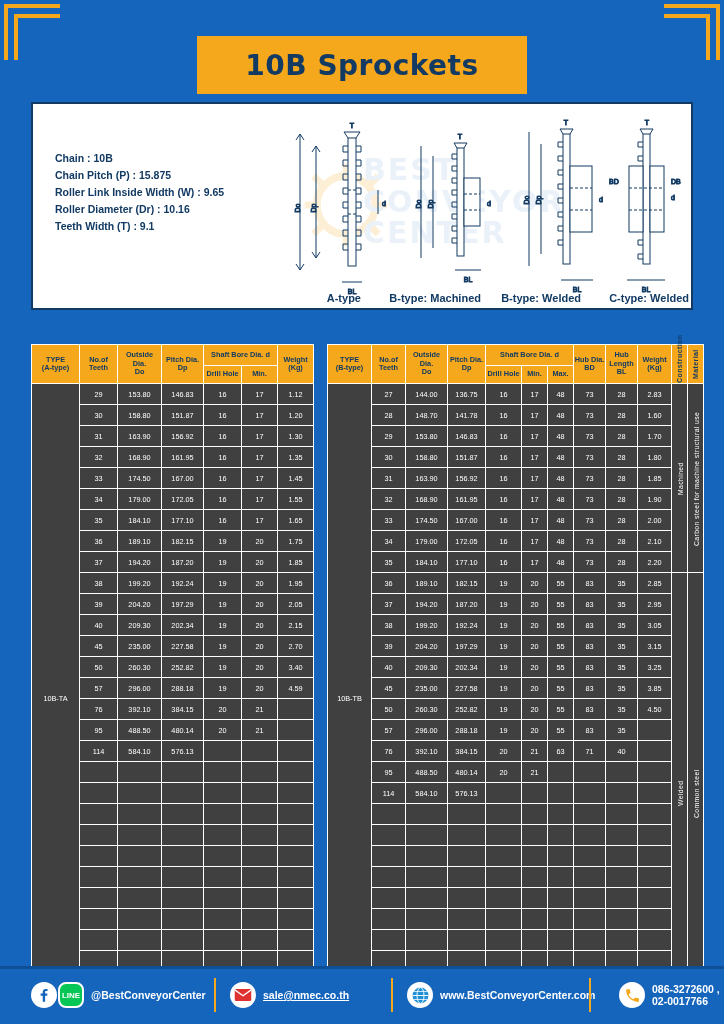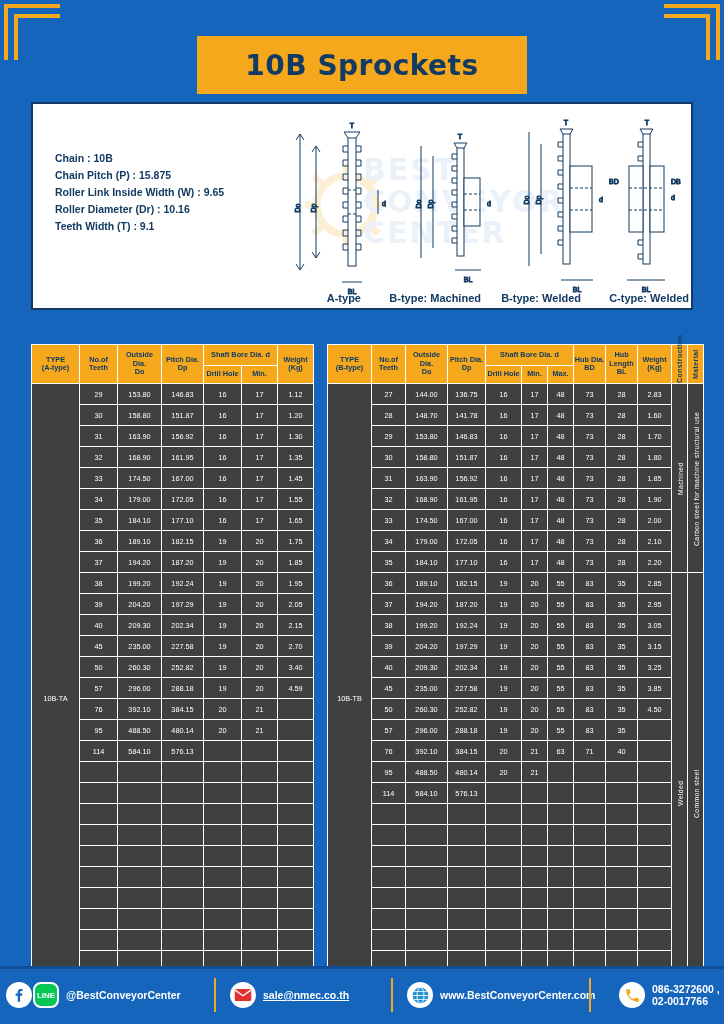--- a/index.html
+++ b/index.html
@@ -928,21 +928,21 @@
           <td></td>
         </tr>
       </tbody>
   </table>
 
 </div>
 
 <div class="footer">
   <div class="footer-top-line"></div>
   <div class="foot-inner">
-    <div class="fcell" style="width:214px;padding-left:6px;box-sizing:border-box;">
+    <div class="fcell" style="width:214px;padding-left:31px;box-sizing:border-box;">
       <span class="circ">
         <svg width="18" height="18" viewBox="0 0 24 24">
             <path fill="#1565bd" d="M13.5 21v-8h2.7l.4-3h-3.1V8.1c0-.9.2-1.5 1.5-1.5h1.7V4c-.3 0-1.3-.1-2.4-.1-2.4 0-4 1.5-4 4.1V10H7.5v3h2.8v8h3.2z"></path>
           </svg>
       </span>
       <span class="line-badge">LINE</span>
       <span>@BestConveyorCenter</span>
     </div>
     <div class="fsep"></div>
     <div class="fcell" style="width:175px;padding-left:14px;box-sizing:border-box;text-decoration:underline;">

